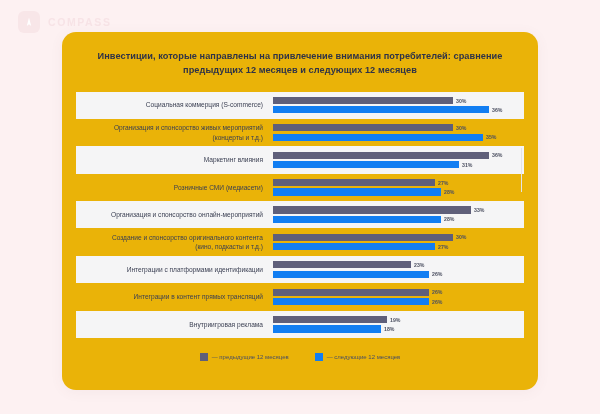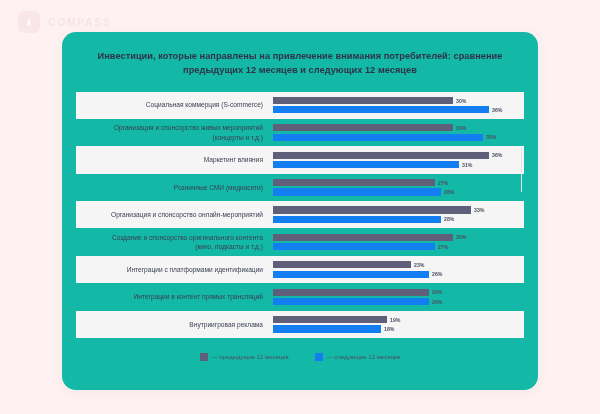--- a/index.html
+++ b/index.html
@@ -42,21 +42,21 @@
     font-weight: 600;
   }
 
   
   #card {
     position: absolute;
     left: 62px;
     top: 32px;
     width: 476px;
     height: 358px;
-    background: #14b8a6;
+    background: #eab308;
     border-radius: 14px;
     box-shadow: 0 2px 14px rgba(120, 80, 90, 0.06);
     box-sizing: border-box;
     padding: 17px 14px 10px 14px;
   }
 
   
   #chart-title {
     text-align: center;
     color: #2f3347;

